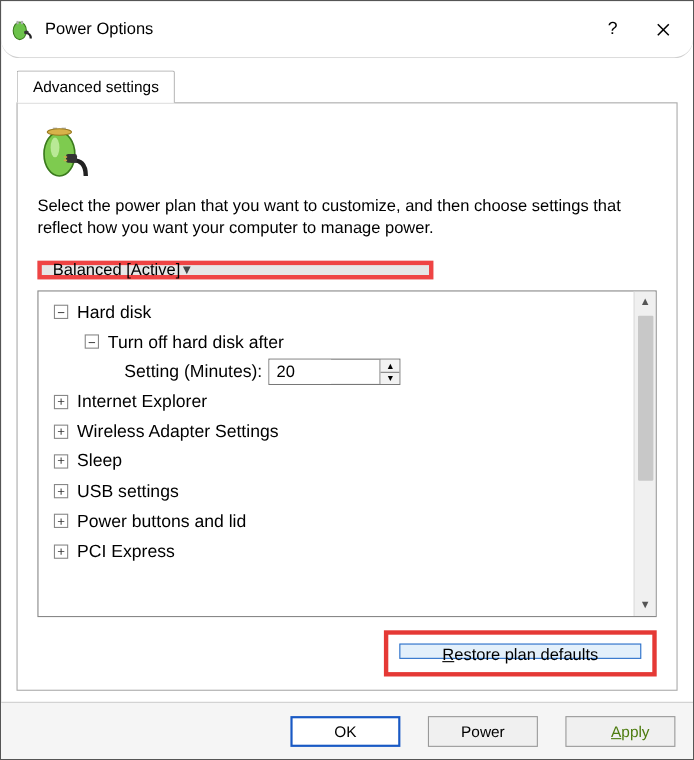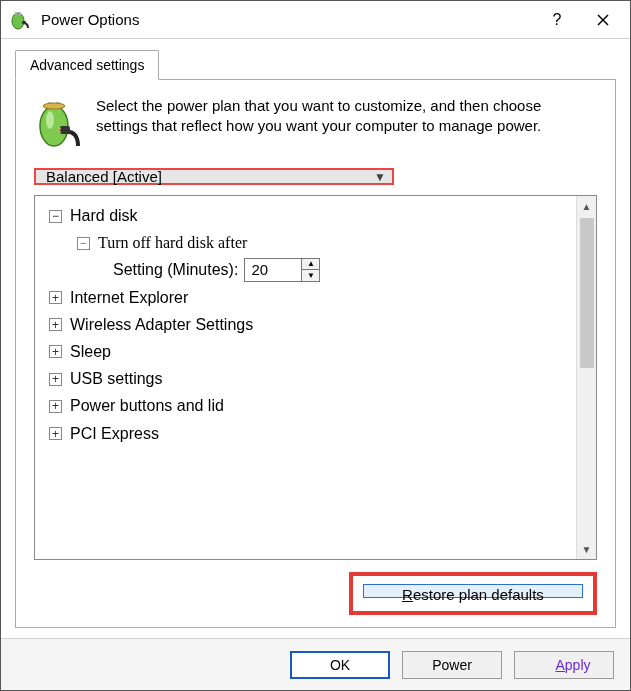--- a/index.html
+++ b/index.html
@@ -12,25 +12,26 @@
   }
   .window {
     width: 631px;
     height: 691px;
     border: 1px solid #555;
     background: #fff;
     display: flex;
     flex-direction: column;
   }
   .titlebar {
-    height: 38px;
+    height: 52px;
     display: flex;
     align-items: center;
     padding: 0 4px 0 8px;
     border-bottom: 1px solid #d0d0d0;
+    border-radius: 17px;
   }
   .titlebar .app-icon {
     width: 22px; height: 22px; margin-right: 10px;
     display:flex;align-items:center;justify-content:center;
   }
   .titlebar .title { flex: 1; font-size: 15px; }
   .titlebtn {
     width: 46px; height: 30px;
     display:flex;align-items:center;justify-content:center;
     font-size: 16px;
@@ -59,72 +60,72 @@
     flex:1;
     border:1px solid #aaa;
     padding: 16px 18px 12px 18px;
     display:flex;flex-direction:column;
     position:relative;
   }
   .intro {
     display:flex;
     gap:14px;
     margin-bottom:18px;
+    flex-direction:column;
   }
   .intro svg { flex-shrink:0; }
   .intro p { margin:0; font-size:15px; line-height:1.35; }
   .plan-select {
     width: 360px;
     height: 17px;
-    border:2px solid #ef4444;
+    border:4px solid #ef4444;
     background: #e6e6e6;
     display:flex;align-items:center;
     padding:0 6px 0 10px;
     font-size:15px;
-    justify-content:space-between;
     margin-bottom:10px;
   }
   .chev { font-size:12px; color:#444; }
   .treebox {
     flex:1;
     border:1px solid #888;
     background:#fff;
     display:flex;
     overflow:hidden;
     margin-bottom:12px;
   }
   .tree {
     flex:1;
     padding:6px 15px 0 6px;
     font-size:16px;
     line-height:1.7;
     overflow:hidden;
   }
   .node { white-space:nowrap; }
   .ind1 { padding-left: 8px; }
-  .ind2 { padding-left: 36px; font-family: Liberation Serif, serif; }
+  .ind2 { padding-left: 36px; }
   .ind3 { padding-left: 72px; }
   .toggle {
     display:inline-flex;
     width:13px;height:13px;
     border:1px solid #888;
     align-items:center;justify-content:center;
     font-size:12px;line-height:1;
     margin-right:8px;
     vertical-align:baseline;
     color:#333;
     background:#fff;
     position:relative;top:-1px;
   }
   .setting-row {
     display:flex;align-items:center;gap:6px;
   }
   .spinbox {
     display:inline-flex;align-items:stretch;
-    border:1px solid #777;height:24px;
+    border:1px solid #777;height:24px;gap:44px;
   }
   .spinbox input {
     width:56px;border:none;padding:0 6px;font-size:15px;outline:none;
   }
   .spinbtns {
     display:flex;flex-direction:column;
     border-left:1px solid #777;width:18px;
   }
   .spinbtns div {
     flex:1;display:flex;align-items:center;justify-content:center;
@@ -146,28 +147,28 @@
   .restore-btn {
     width:220px;height:14px;
     border:1px solid #2a6fca;
     background:#e3f0fb;
     font-size:15px;
   }
   .restore-btn .u { text-decoration:underline; }
   .footer {
     height:52px;border-top:1px solid #d0d0d0;
     display:flex;align-items:center;justify-content:flex-end;
-    gap:12px;padding:0 16px;background:#f5f5f5;
+    gap:25px;padding:0 16px;background:#f5f5f5;
   }
   .btn {
     width:100px;height:28px;font-size:14px;
     border:1px solid #999;background:#f0f0f0;
   }
   .btn.primary { border:2px solid #1959c4; background:#fff; }
-  .btn.disabled { color:#6d28d9;padding-left:24px; }
+  .btn.disabled { color:#4d7c0f;padding-left:24px; }
   .u { text-decoration:underline; }
 </style>
 </head>
 <body>
 
 <div class="window">
 
   <div class="titlebar">
     <span class="app-icon">
       <svg width="22" height="22" viewBox="0 0 22 22">

